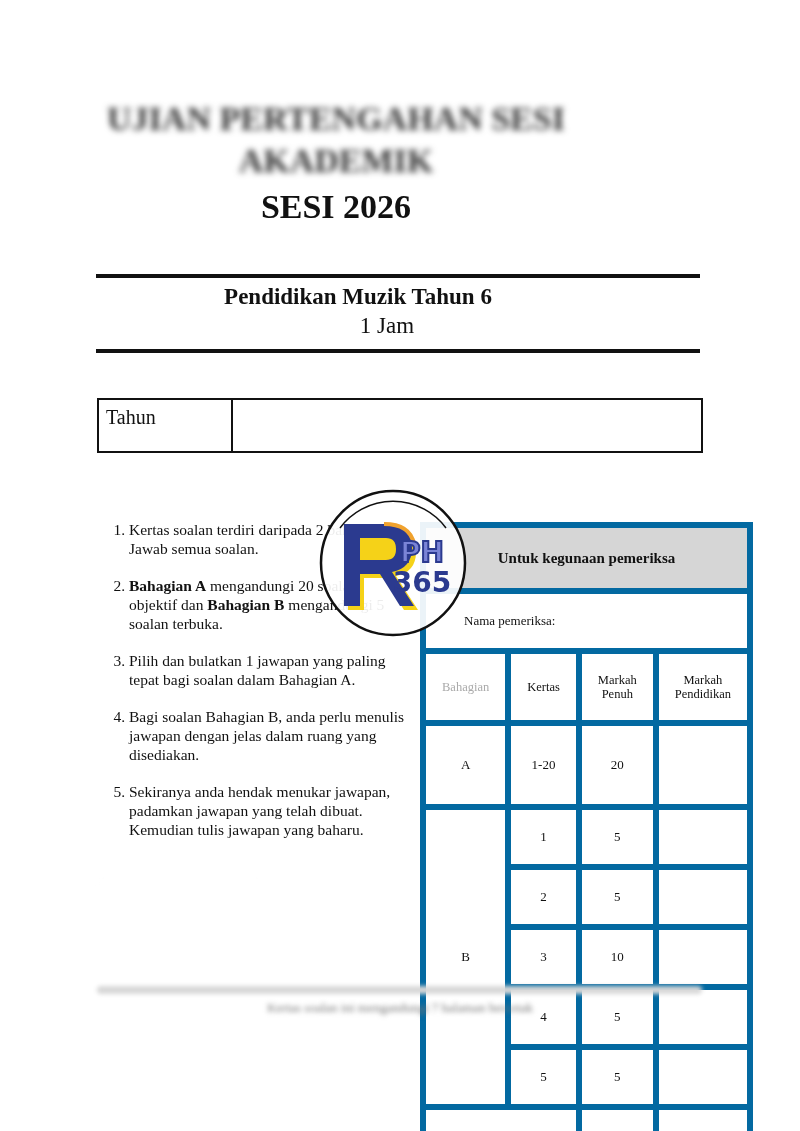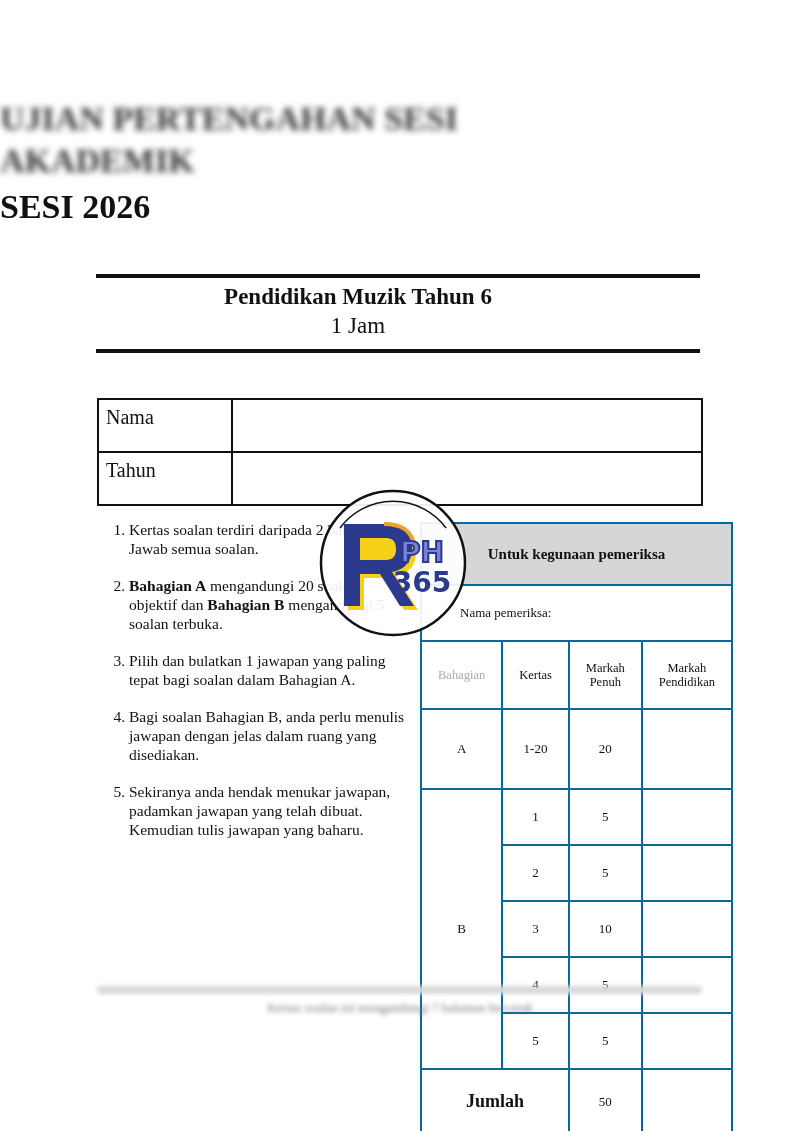--- a/index.html
+++ b/index.html
@@ -1,45 +1,45 @@
 <!DOCTYPE html>
 <html><head>
 <meta charset="utf-8">
 <style>
   html, body { margin: 0; padding: 0; background: #ffffff; }
   body { width: 800px; height: 1131px; position: relative; overflow: hidden;
          font-family: "Liberation Serif", "DejaVu Serif", serif; color: #111; }
   .blur { filter: blur(3px); color: #333; }
-  .title-top { position: absolute; left: 0; width: 672px; 
+  .title-top { position: absolute; left: 0; width: 672px; text-align: center;
                font-weight: bold; font-size: 34px; line-height: 42px; }
   #t1 { top: 98px; }
   #t2 { top: 140px; }
   #t3 { top: 186px; font-size: 34px; color: #111; }
   .rule { position: absolute; left: 96px; width: 604px; height: 4px; background: #111; }
   #rule1 { top: 274px; }
   #rule2 { top: 349px; }
   .subject { position: absolute; left: 0; width: 716px; text-align: center; }
   #subject { top: 284px; font-weight: bold; font-size: 23px; }
-  #duration { top: 313px; font-size: 23px; }
+  #duration { top: 313px; font-size: 23px; padding-left: 29px; }
 
   table.idtbl { position: absolute; left: 97px; top: 398px; width: 606px; border-collapse: collapse; }
   table.idtbl td { border: 2px solid #111; height: 45px; font-size: 20px; padding: 0 7px; vertical-align: top; padding-top: 6px; }
   table.idtbl td.lbl { width: 118px; }
 
   .instructions { position: absolute; left: 101px; top: 520px; width: 305px; font-size: 15.5px; line-height: 19px; }
   .instructions .head { margin-bottom: 16px; }
   .instructions ol { margin: 0; padding-left: 28px; }
   .instructions li { margin-bottom: 18px; padding-left: 0; }
   .instructions li:last-child { position: relative; margin-top: 13px; }
   .fadeout { position: absolute; left: 100px; top: 877px; width: 160px; height: 18px;
              background: linear-gradient(#ffffff00, #fff 60%); filter: blur(2px); }
 
   table.exam { position: absolute; left: 420px; top: 522px; width: 286px; border-collapse: collapse;
                font-size: 13px; text-align: center; }
-  table.exam td { border: 2px solid #0369a1; padding: 16px; }
+  table.exam td { border: 6px solid #0369a1; padding: 16px; }
   table.exam .hdr { background: #d6d6d6; font-weight: bold; font-size: 15px; height: 28px; }
   table.exam .sub { text-align: left; padding-left: 38px; height: 22px; }
   table.exam .colh td { height: 34px; font-size: 12.5px; line-height: 14px; }
   table.exam .rowA td { height: 46px; }
   table.exam .rowB td { height: 22px; }
   table.exam .sum td { height: 31px; }
   table.exam .bold { font-weight: bold; font-size: 18px; }
   table.exam .faint { color: #aaa; }
 
   .watermark { position: absolute; left: 318px; top: 488px; width: 150px; height: 150px; }
@@ -56,24 +56,20 @@
 <div id="t2" class="title-top blur">AKADEMIK</div>
 <div id="t3" class="title-top">SESI 2026</div>
 
 <div id="rule1" class="rule"></div>
 <div id="subject" class="subject">Pendidikan Muzik Tahun 6</div>
 <div id="duration" class="subject">1 Jam</div>
 <div id="rule2" class="rule"></div>
 
 <table class="idtbl">
   <tbody>
-      <tr>
-    <td class="lbl">Nama</td>
-    <td></td>
-  </tr>
   <tr>
     <td class="lbl">Tahun</td>
     <td></td>
   </tr>
 </tbody>
   </table>
 
 <div class="instructions">
   <ol id="instr-list">
       <li><span>Kertas soalan terdiri daripada 2 bahagian. Jawab semua soalan.</span></li>

